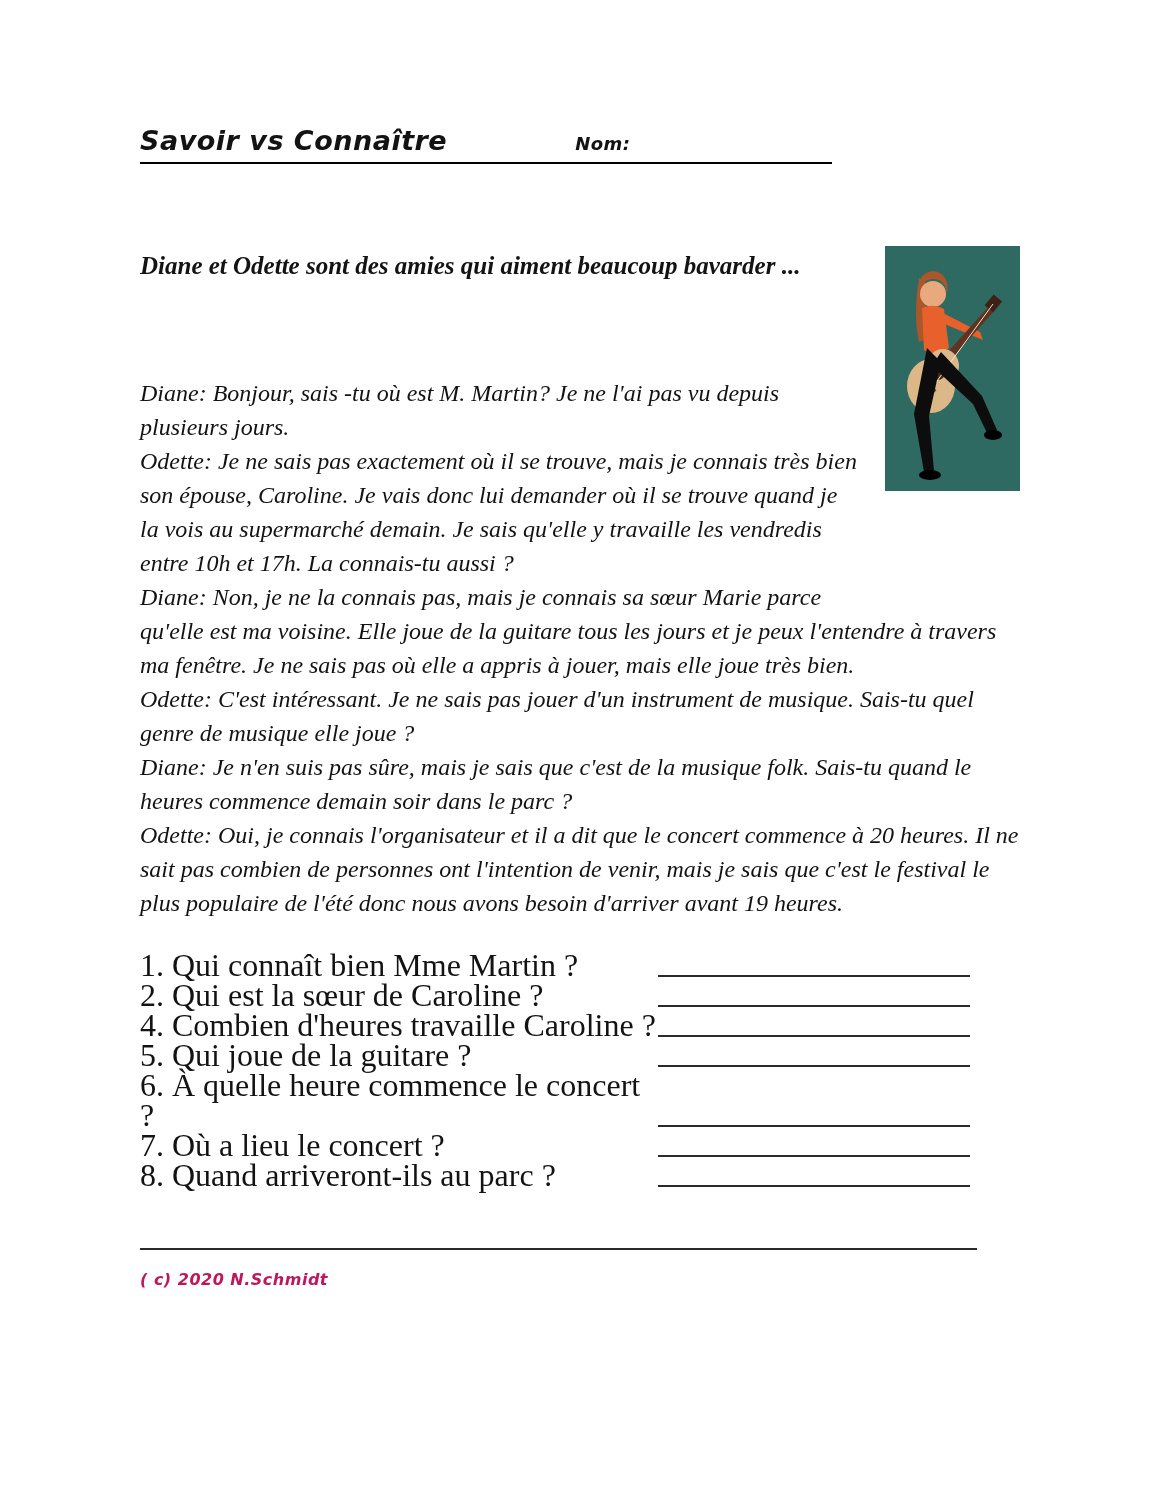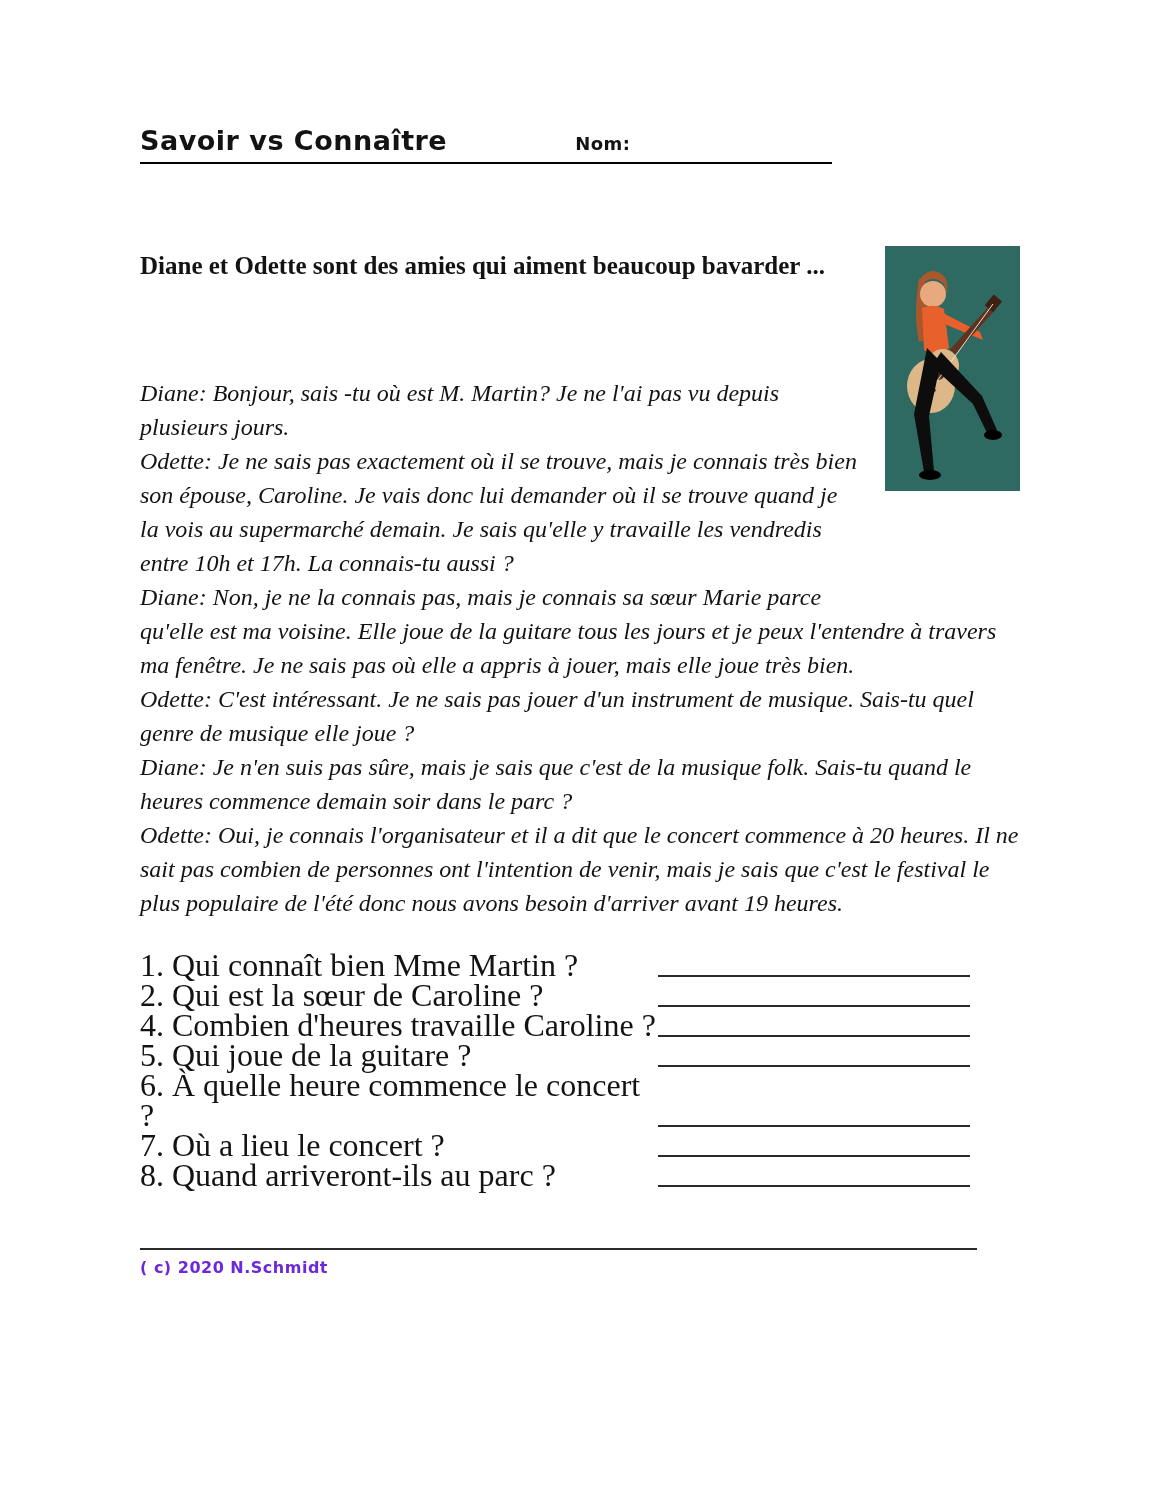--- a/index.html
+++ b/index.html
@@ -21,39 +21,41 @@
   .header-row {
     display: flex;
     align-items: baseline;
     width: 692px;
     border-bottom: 2px solid #000;
     padding-bottom: 6px;
   }
   .hand {
     font-family: "DejaVu Sans", sans-serif;
     font-weight: 700;
+    font-style: italic;
     letter-spacing: 0.5px;
   }
   .doc-title { font-size: 27px; }
   .nom-label { font-size: 18px; margin-left: 128px; }
 
   
   .content { margin-top: 0; }
   .img-float {
     float: right;
     width: 135px;
     height: 245px;
     margin: -6px 0 108px 26px; 
   }
   .img-float svg { display: block; width: 135px; height: 245px; }
 
   .intro {
     margin: 88px 0 0 0;
     font-size: 25px;
     font-weight: 700;
+    font-style: italic;
   }
 
   .dialogue { margin-top: 96px; font-style: italic; }
   .dialogue p {
     margin: 0;
     font-size: 24px;
     line-height: 34px;
   }
 
   
@@ -74,23 +76,23 @@
   }
 
   
   .footer-divider {
     margin-top: 58px;
     width: 837px;
     border-bottom: 2px solid #2a2a2a;
     height: 1px;
   }
   .copyright {
-    margin-top: 8px;
+    margin-top: 20px;
     font-size: 16px;
-    color: #6d28d9;
+    color: #be185d;
   }
 </style>
 </head>
 <body>
 
 <div class="page">
 
   <div class="header-row">
     <span class="hand doc-title">Savoir vs Connaître</span>
     <span class="hand nom-label">Nom:</span>

